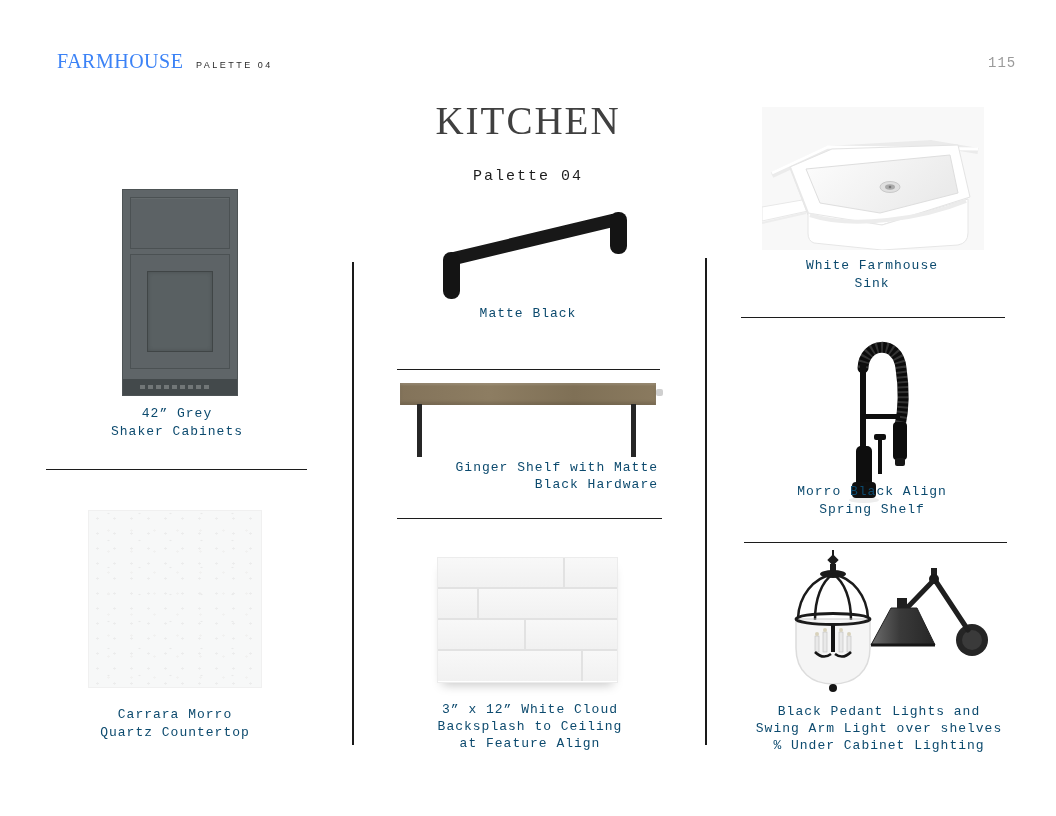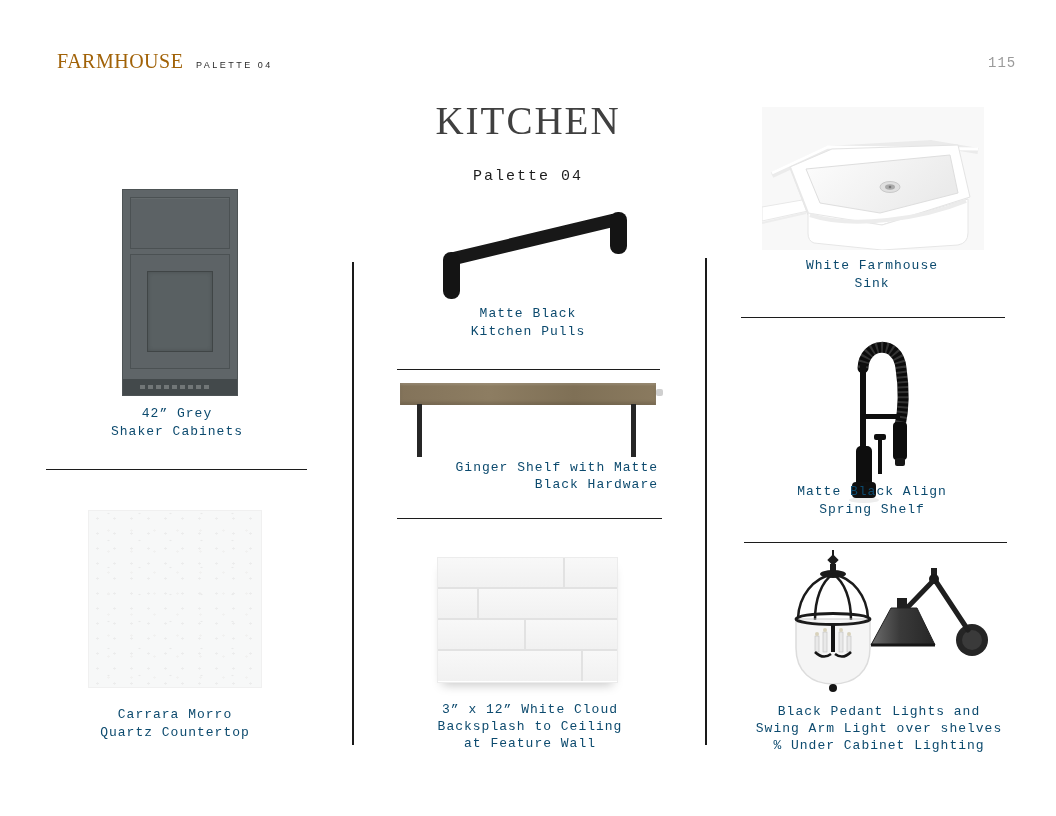--- a/index.html
+++ b/index.html
@@ -1,21 +1,21 @@
 <!DOCTYPE html>
 <html><head>
 <meta charset="utf-8">
 <style>
   html,body{margin:0;padding:0;background:#ffffff;}
   .page{position:relative;width:1056px;height:816px;background:#ffffff;overflow:hidden;
         font-family:"Liberation Mono", monospace;color:#1d1d1d;}
 
   
   .brand{position:absolute;left:57px;top:50px;font-family:"Liberation Serif",serif;
-         font-size:20px;letter-spacing:0.5px;color:#a16207;}
+         font-size:20px;letter-spacing:0.5px;color:#3b82f6;}
   .palette-label{position:absolute;left:196px;top:60px;font-family:"Liberation Sans",sans-serif;
          font-size:9px;letter-spacing:2.5px;color:#2b2b2b;}
   .page-number{position:absolute;left:988px;top:55px;font-size:14px;letter-spacing:1px;color:#9a9a9a;}
 
   .title{position:absolute;left:328px;top:98px;width:400px;text-align:center;
          font-family:"Liberation Serif",serif;font-size:39px;letter-spacing:2px;color:#404040;}
   .subtitle{position:absolute;left:328px;top:168px;width:400px;text-align:center;
          font-size:15px;letter-spacing:2px;color:#1d1d1d;}
 
   
@@ -119,42 +119,41 @@
     <div>Quartz Countertop</div>
   </div>
 
   <div class="pull">
     <div class="pull-bar"></div>
     <div class="pull-post-left"></div>
     <div class="pull-post-right"></div>
   </div>
   <div class="caption" style="left:408px;top:305px;width:240px;font-family:Liberation Mono, monospace;">
     <div>Matte Black</div>
-    <div>Kitchen Pulls</div>
   </div>
 
   <div class="shelf-plank"></div>
   <div class="shelf-nub"></div>
   <div class="bracket b-left"></div>
   <div class="bracket b-right"></div>
   <div class="caption" style="left:398px;top:459px;width:260px;line-height:17px;text-align:right;">
     <div>Ginger Shelf with Matte</div>
     <div>Black Hardware</div>
   </div>
 
   <div class="tiles">
     <div class="tile-row" style="--j:70%;"></div>
     <div class="tile-row" style="--j:22%;"></div>
     <div class="tile-row" style="--j:48%;"></div>
     <div class="tile-row" style="--j:80%;"></div>
   </div>
   <div class="caption tight" style="left:410px;top:701px;width:240px;">
     <div>3” x 12” White Cloud</div>
     <div>Backsplash to Ceiling</div>
-    <div>at Feature Wall</div>
+    <div>at Feature Align</div>
   </div>
 
   <div class="sink-img">
     <svg width="222" height="143" viewBox="0 0 222 143">
       <defs>
         <linearGradient id="basinGrad" x1="0" y1="0" x2="1" y2="0.4">
           <stop offset="0" stop-color="#fdfdfd"></stop>
             <stop offset="1" stop-color="#ebebeb"></stop>
         </linearGradient>
       </defs>
@@ -188,21 +187,21 @@
       <rect x="64" y="88" width="38" height="5" fill="#0e0e0e"></rect>
       <rect x="95" y="96" width="14" height="38" rx="4" fill="#0c0c0c"></rect>
       <rect x="97" y="132" width="10" height="8" rx="2" fill="#161616"></rect>
       <rect x="80" y="112" width="4" height="36" fill="#0e0e0e"></rect>
       <rect x="76" y="108" width="12" height="6" rx="2" fill="#0e0e0e"></rect>
       <rect x="58" y="120" width="16" height="42" rx="5" fill="#0e0e0e"></rect>
       <rect x="54" y="156" width="24" height="16" rx="4" fill="#101010"></rect>
     </svg>
   </div>
   <div class="caption" style="left:752px;top:483px;width:240px;">
-    <div>Matte Black Align</div>
+    <div>Morro Black Align</div>
     <div>Spring Shelf</div>
   </div>
 
   <div class="lights-img">
     <svg width="235" height="158" viewBox="0 0 235 158">
       <defs>
         <linearGradient id="shadeGrad" x1="0" y1="0" x2="1" y2="0">
           <stop offset="0" stop-color="#6e6e6e"></stop>
             <stop offset="0.45" stop-color="#3a3a3a"></stop>
             <stop offset="1" stop-color="#262626"></stop>

